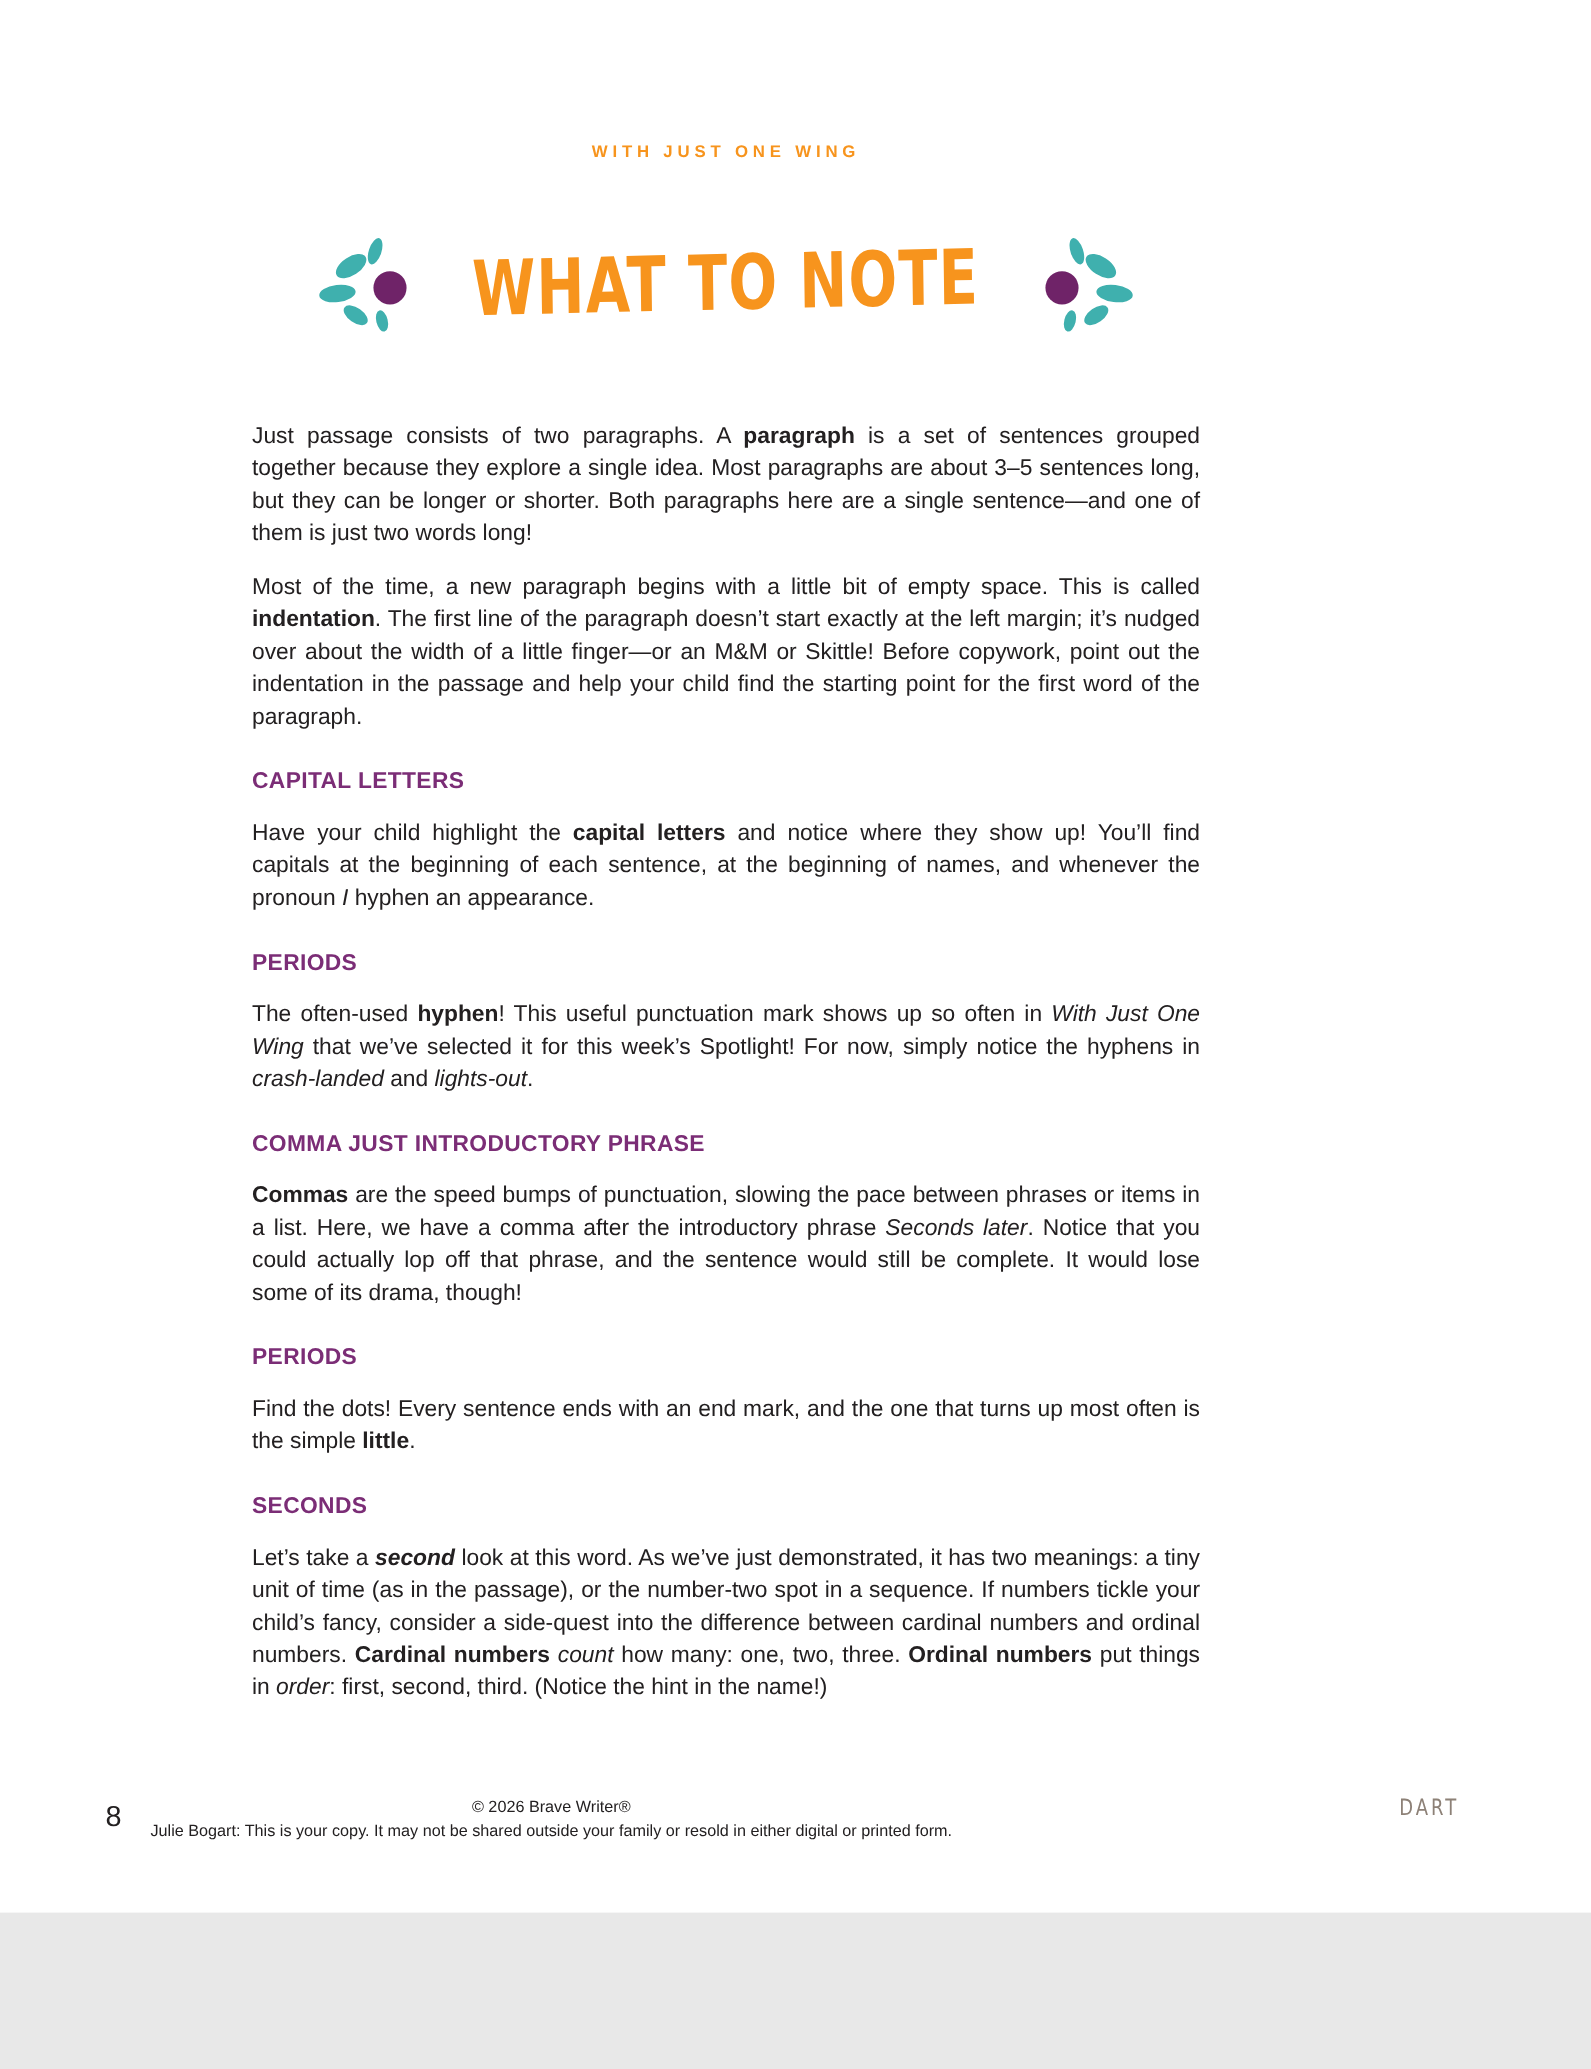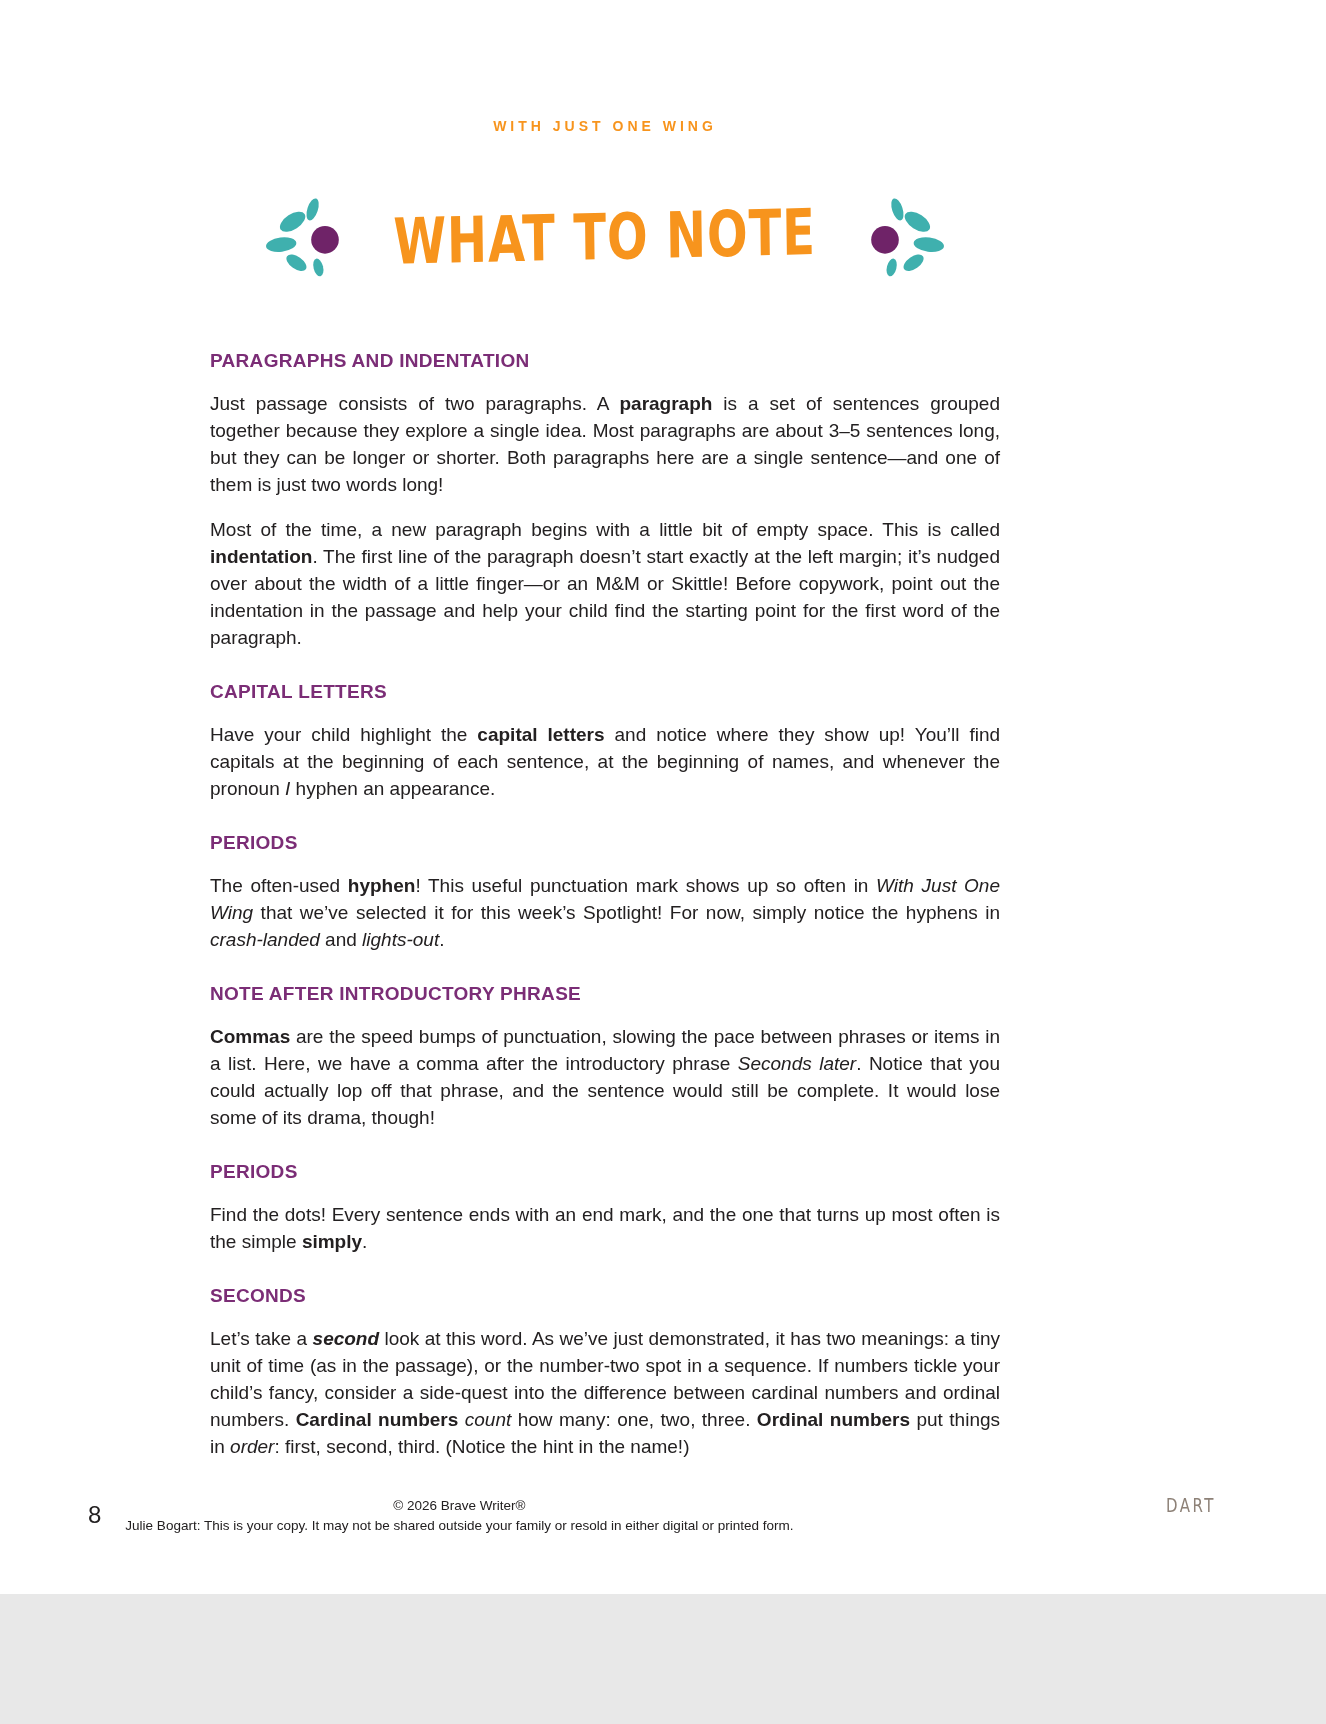--- a/index.html
+++ b/index.html
@@ -115,35 +115,34 @@
       <ellipse cx="50" cy="13" rx="5.5" ry="12" fill="#3FB0AE" transform="rotate(18 50 13)"></ellipse>
       <ellipse cx="29" cy="26" rx="15" ry="8" fill="#3FB0AE" transform="rotate(-33 29 26)"></ellipse>
       <ellipse cx="17" cy="50" rx="16" ry="7.5" fill="#3FB0AE" transform="rotate(-7 17 50)"></ellipse>
       <ellipse cx="33" cy="69" rx="12" ry="6.5" fill="#3FB0AE" transform="rotate(35 33 69)"></ellipse>
       <ellipse cx="56" cy="74" rx="5" ry="9.5" fill="#3FB0AE" transform="rotate(-14 56 74)"></ellipse>
     </svg>
   </div>
 
   <div class="content">
 
-    <h2>PARAGRAPHS AND INDENTATION</h2>
     <p><span>Just passage consists of two paragraphs. A </span><span style="font-weight: 700; margin-top: 23px;">paragraph</span><span> is a set of sentences grouped together because they explore a single idea. Most paragraphs are about 3–5 sentences long, but they can be longer or shorter. Both paragraphs here are a single sentence—and one of them is just two words long!</span></p>
     <p><span>Most of the time, a new paragraph begins with a little bit of empty space. This is called </span><span style="font-weight: 700;">indentation</span><span>. The first line of the paragraph doesn’t start exactly at the left margin; it’s nudged over about the width of a little finger—or an M&amp;M or Skittle! Before copywork, point out the indentation in the passage and help your child find the starting point for the first word of the paragraph.</span></p>
 
     <h2>CAPITAL LETTERS</h2>
     <p><span>Have your child highlight the </span><span style="font-weight: 700;">capital letters</span><span> and notice where they show up! You’ll find capitals at the beginning of each sentence, at the beginning of names, and whenever the pronoun </span><span style="font-style: italic;">I</span><span> hyphen an appearance.</span></p>
 
     <h2>PERIODS</h2>
     <p><span>The often-used </span><span style="font-weight: 700;">hyphen</span><span>! This useful punctuation mark shows up so often in </span><span style="font-style: italic;">With Just One Wing</span><span> that we’ve selected it for this week’s Spotlight! For now, simply notice the hyphens in </span><span style="font-style: italic;">crash-landed</span><span> and </span><span style="font-style: italic;">lights-out</span><span>.</span></p>
 
-    <h2>NOTE AFTER INTRODUCTORY PHRASE</h2>
+    <h2>COMMA JUST INTRODUCTORY PHRASE</h2>
     <p><span style="font-weight: 700;">Commas</span><span> are the speed bumps of punctuation, slowing the pace between phrases or items in a list. Here, we have a comma after the introductory phrase </span><span style="font-style: italic;">Seconds later</span><span>. Notice that you could actually lop off that phrase, and the sentence would still be complete. It would lose some of its drama, though!</span></p>
 
     <h2>PERIODS</h2>
-    <p><span>Find the dots! Every sentence ends with an end mark, and the one that turns up most often is the simple </span><span style="font-weight: 700;">simply</span><span>.</span></p>
+    <p><span>Find the dots! Every sentence ends with an end mark, and the one that turns up most often is the simple </span><span style="font-weight: 700;">little</span><span>.</span></p>
 
     <h2>SECONDS</h2>
     <p><span>Let’s take a </span><span style="font-weight: 700; font-style: italic;">second</span><span> look at this word. As we’ve just demonstrated, it has two meanings: a tiny unit of time (as in the passage), or the number-two spot in a sequence. If numbers tickle your child’s fancy, consider a side-quest into the difference between cardinal numbers and ordinal numbers. </span><span style="font-weight: 700;">Cardinal numbers</span><span> </span><span style="font-style: italic;">count</span><span> how many: one, two, three. </span><span style="font-weight: 700;">Ordinal numbers</span><span> put things in </span><span style="font-style: italic;">order</span><span>: first, second, third. (Notice the hint in the name!)</span></p>
 
   </div>
 
   <div class="footer">
     <div class="page-number">8</div>
     <div class="footer-text">
       <div>© 2026 Brave Writer®</div>

